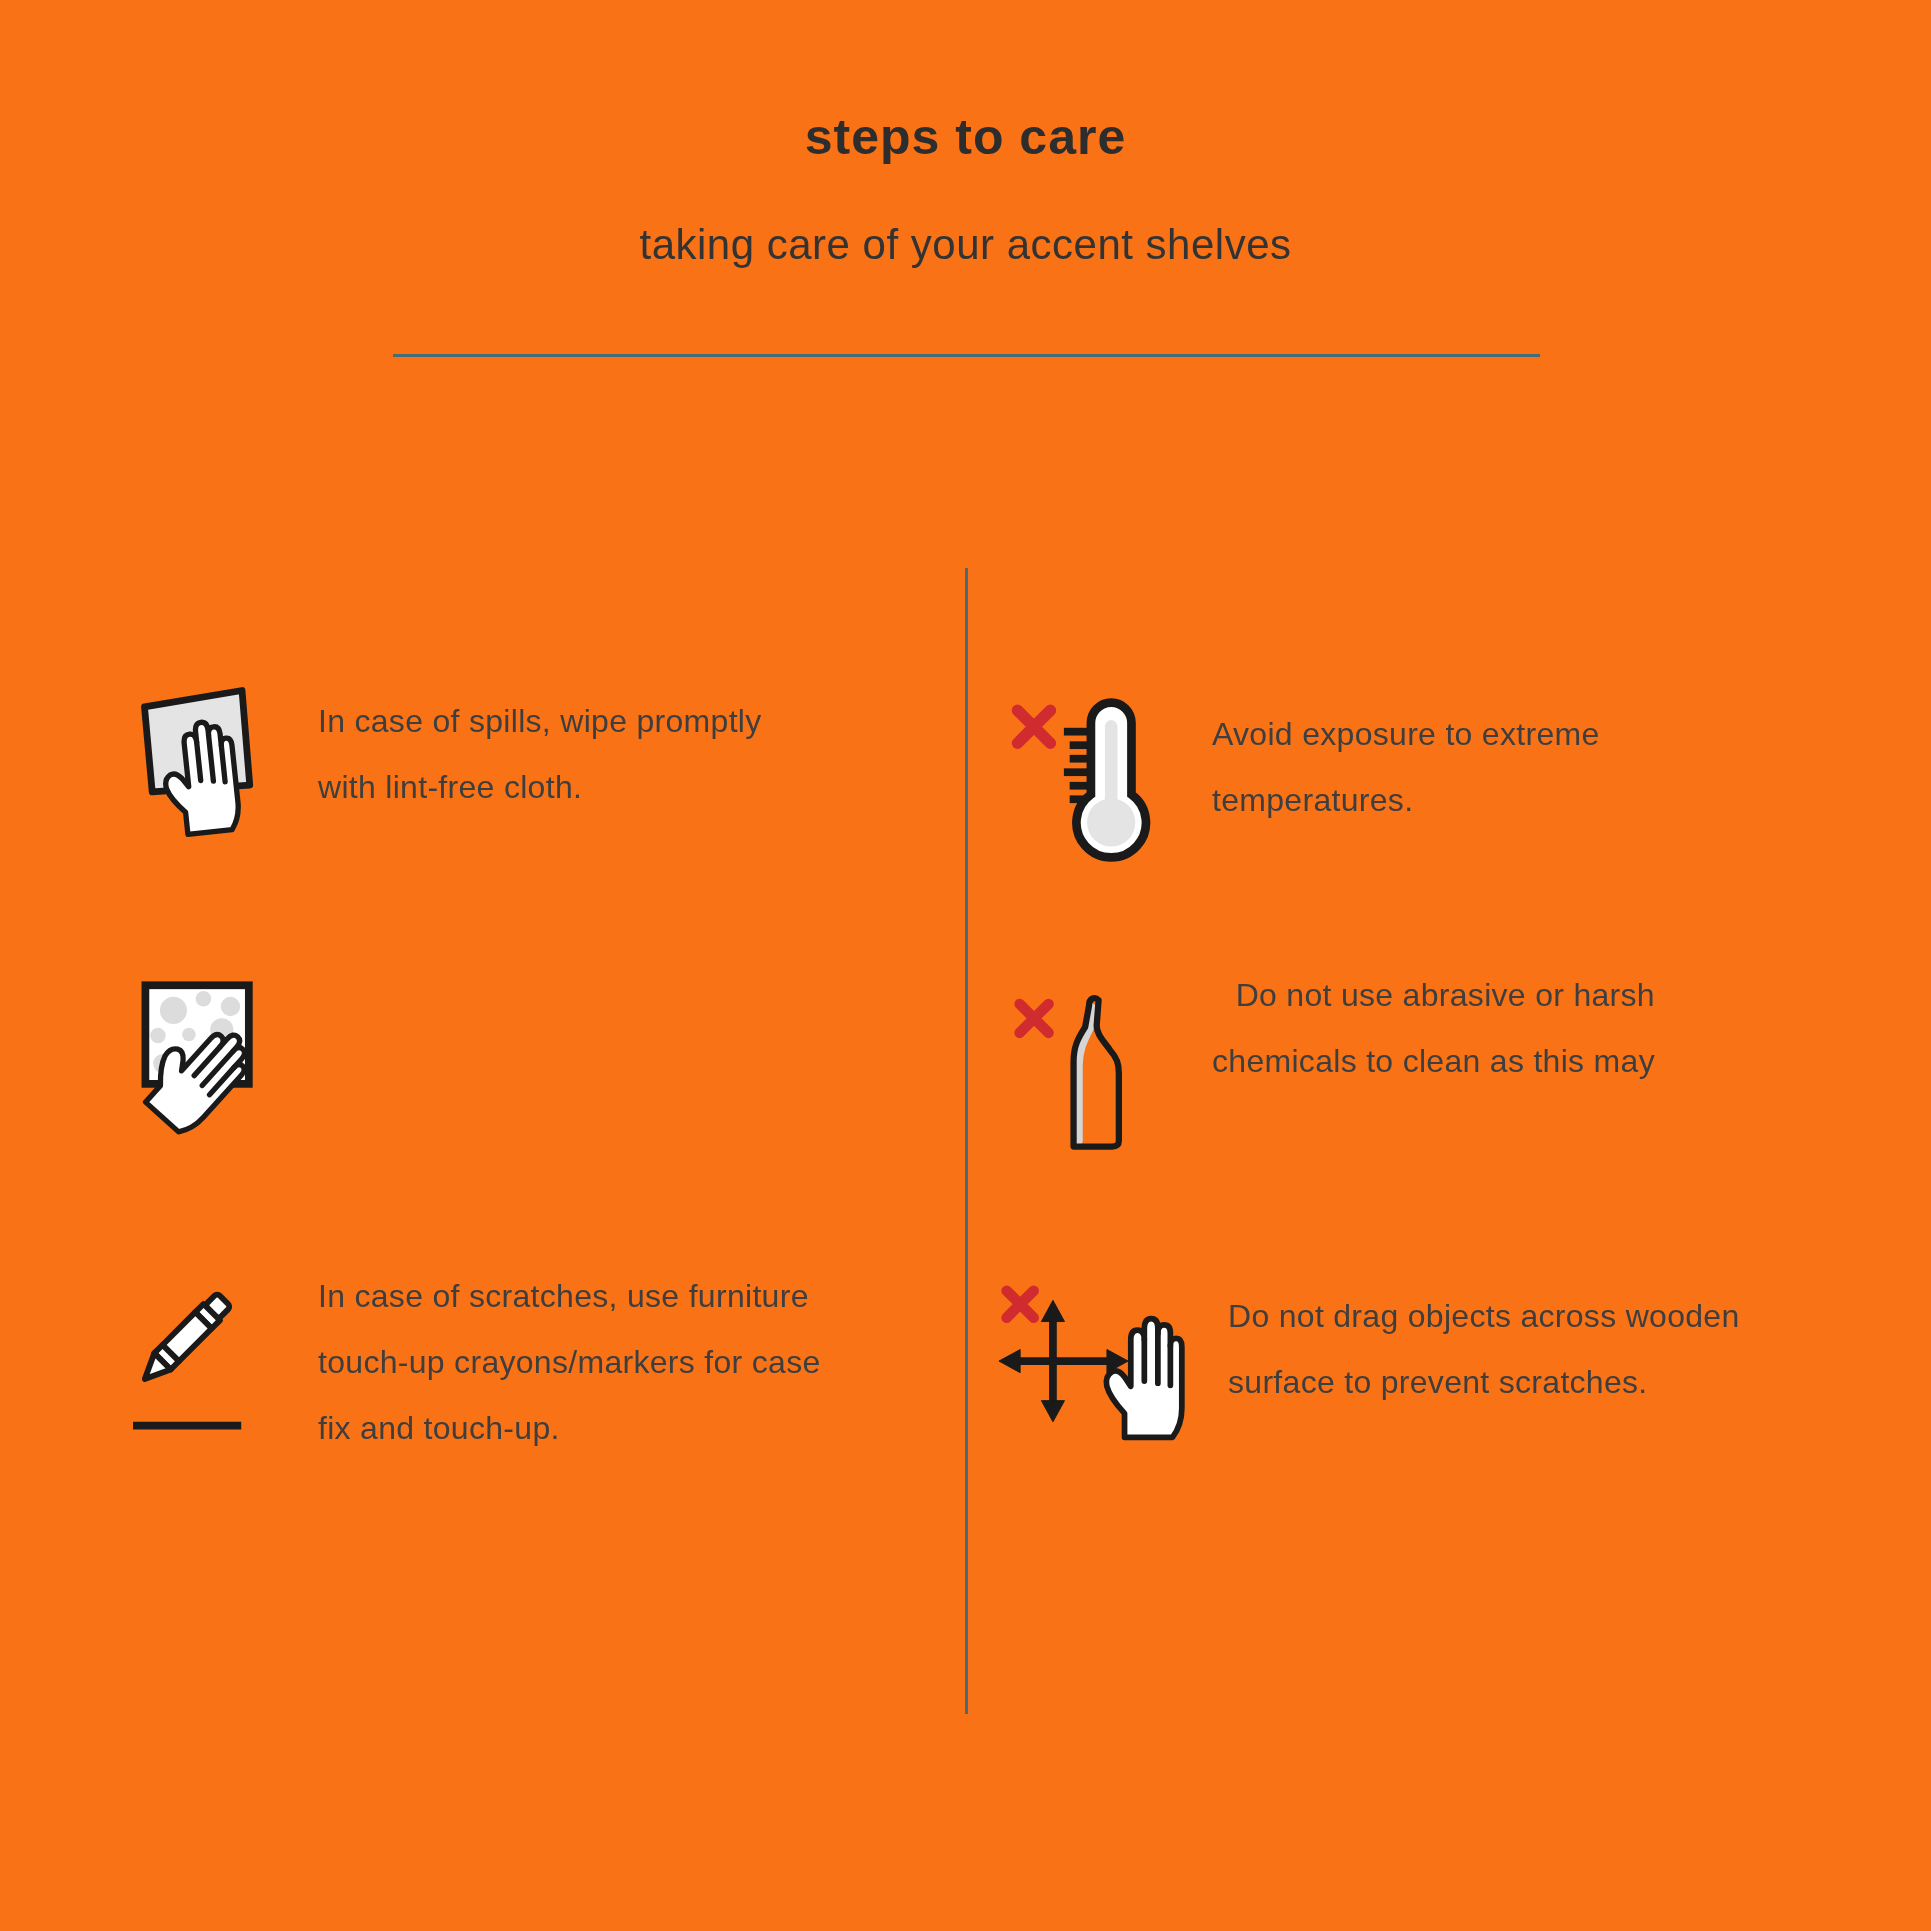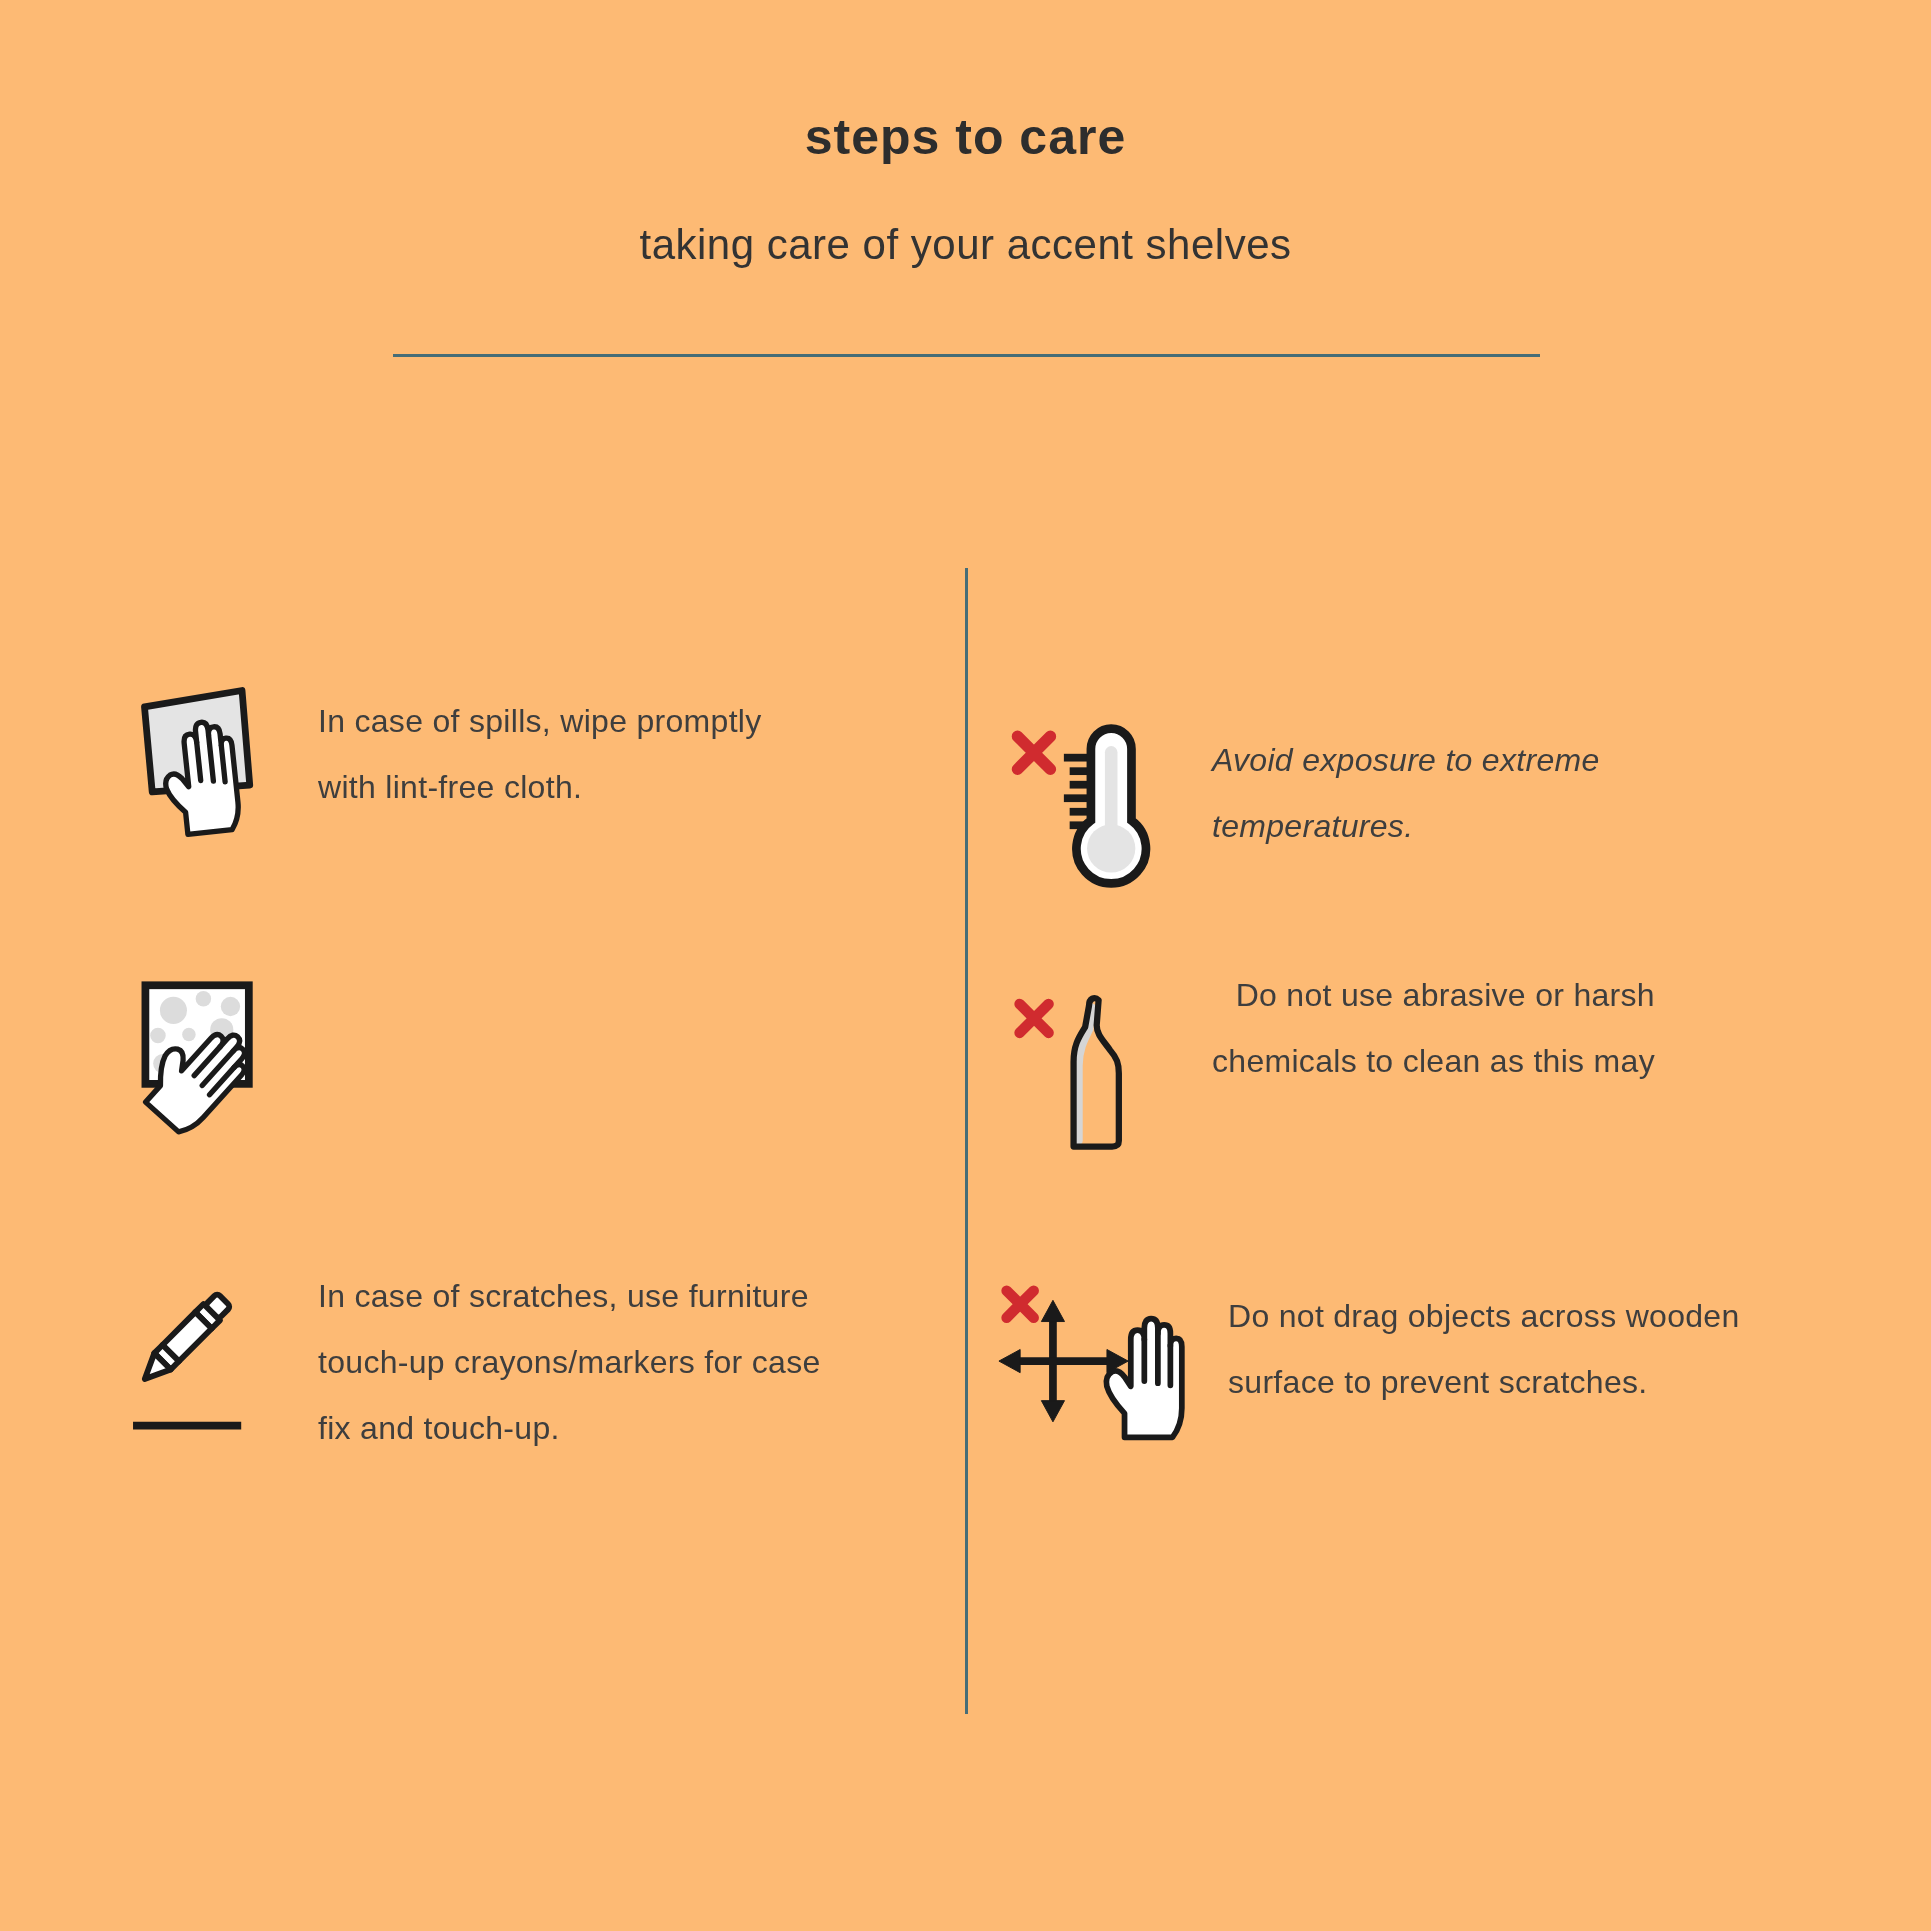--- a/index.html
+++ b/index.html
@@ -1,20 +1,20 @@
 <!DOCTYPE html>
 <html><head>
 <meta charset="utf-8">
 <style>
   html, body { margin: 0; padding: 0; background: #ffffff; }
   #canvas {
     position: relative;
     width: 1931px;
     height: 1931px;
-    background: #fdba74;
+    background: #f97316;
     font-family: "Liberation Sans", sans-serif;
     overflow: hidden;
   }
   .page-title {
     position: absolute;
     top: 108px; left: 0; width: 100%;
     text-align: center;
     font-size: 50px;
     font-weight: 700;
     color: #2d2d2d;
@@ -116,21 +116,21 @@
         <line x1="28" y1="158" x2="140" y2="158" stroke="#1a1a1a" stroke-width="8"></line>
       </svg>
     </div>
     <div class="item-text" style="left:212px; top:-9.7px;">
       <div>In case of scratches, use furniture</div>
       <div>touch-up crayons/markers for case</div>
       <div>fix and touch-up.</div>
     </div>
   </div>
 
-  <div class="care-item" style="left:1004px; top:715px; width:830px; height:183px;font-style:italic;">
+  <div class="care-item" style="left:1004px; top:689px; width:830px; height:183px;">
     <div class="item-icon">
       <svg width="169" height="179" viewBox="0 0 175 185">
         <path d="M 14 22 L 48 56 M 48 22 L 14 56" stroke="#d02b2f" stroke-width="12" stroke-linecap="round"></path>
         <g fill="#1a1a1a">
           <rect x="62" y="40" width="24" height="8"></rect>
           <rect x="68" y="54" width="18" height="8"></rect>
           <rect x="68" y="68" width="18" height="8"></rect>
           <rect x="62" y="82" width="24" height="8"></rect>
           <rect x="68" y="96" width="18" height="8"></rect>
           <rect x="68" y="110" width="18" height="8"></rect>

